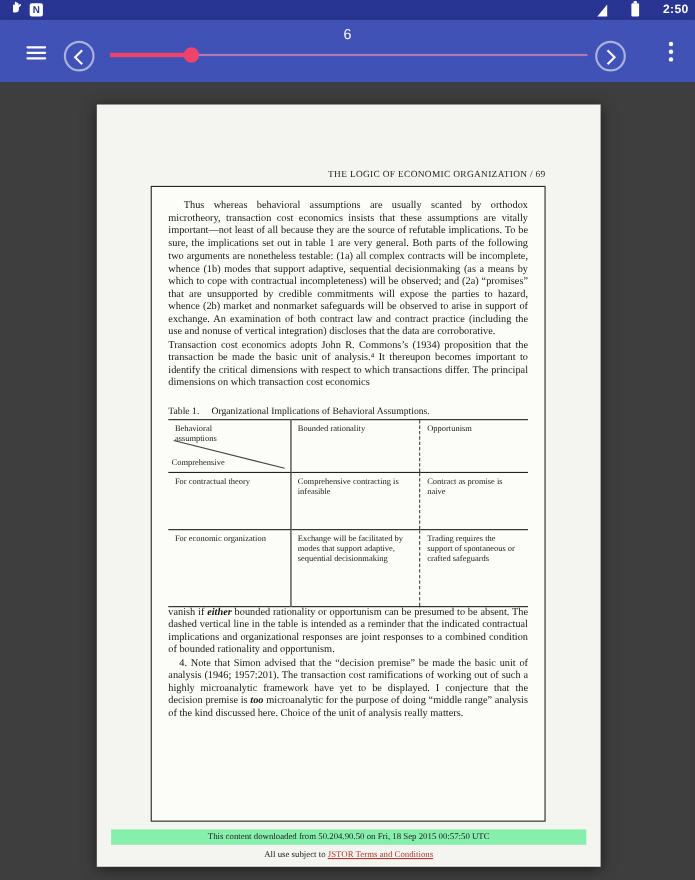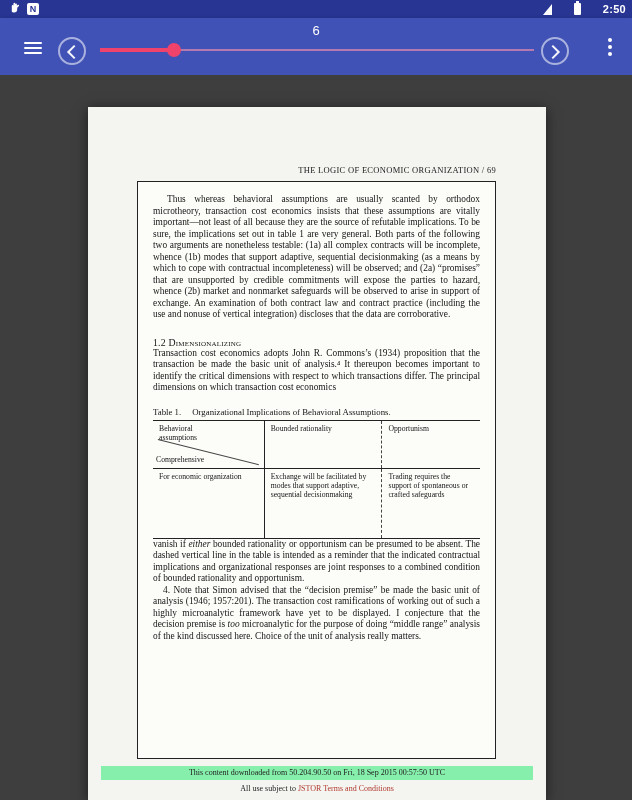--- a/index.html
+++ b/index.html
@@ -42,21 +42,21 @@
   .slider{position:absolute;left:100px;top:30px;width:434px;height:4px;cursor:pointer;}
   .slider .track{position:absolute;left:0;right:0;top:1px;height:2px;background:rgba(244,143,177,.65);}
   .slider .fill{position:absolute;left:0;top:0;height:4px;width:17%;background:#F0436C;}
   .slider .thumb{position:absolute;left:calc(17% - 7px);top:-5px;width:14px;height:14px;
     border-radius:50%;background:#F0436C;}
   .overflow{position:absolute;right:16px;top:20px;cursor:pointer;padding:0 4px;}
   .overflow div{width:4px;height:4px;border-radius:50%;background:#fff;margin-bottom:3px;}
   
   .viewport{position:absolute;top:75px;left:0;right:0;bottom:0;background:#3E3E3E;}
   .page{
-    position:absolute;left:88px;top:32px;width:458px;height:693px;
+    position:absolute;left:88px;top:20px;width:458px;height:693px;
     background:#F4F4F1;box-shadow:0 2px 12px rgba(0,0,0,.55);
     font-family:"Liberation Serif","DejaVu Serif",serif;color:#151515;
   }
   .running-head{position:absolute;top:58px;left:49px;width:359px;text-align:right;
     font-size:8.5px;letter-spacing:.3px;color:#222;}
   .scan{
     position:absolute;left:49px;top:74px;width:359px;height:578px;background:#FCFCF9;
     border:1px solid #222;box-sizing:border-box;padding:12px 15px 0;overflow:hidden;
   }
   .scan p{margin:0;font-size:9.4px;line-height:11.5px;text-align:justify;}
@@ -76,25 +76,25 @@
   table.beh tbody tr.r2{height:70px;}
   .v-solid{border-left:1px solid #222;}
   .v-dash{border-left:1px dashed #444;}
   .diag-cell{position:relative;padding:0 !important;}
   .diag-top{position:absolute;top:3px;left:6px;width:62px;}
   .diag-bottom{position:absolute;bottom:3px;left:3px;}
   .diag-line{position:absolute;left:5px;top:18px;width:104px;height:1px;background:#444;
     transform:rotate(14deg);transform-origin:0 0;}
   .fn{margin:8px 0 0;font-size:7.5px;line-height:8.8px;text-align:justify;}
   .fn4{margin:3px 0 0;text-indent:10px;}
-  .ital{font-style:italic;}
+  .ital{font-style:italic;font-weight:bold;}
   .dl-banner{position:absolute;left:13px;right:13px;bottom:20px;background:#86efac;
     color:#222;font-size:8px;text-align:center;padding:2px 0 3px;}
   .terms-line{position:absolute;left:0;right:0;bottom:7px;text-align:center;font-size:8px;color:#222;}
-  .terms-link{color:#B03A2E;cursor:pointer;}
+  .terms-link{color:#B03A2E;text-decoration:underline;cursor:pointer;}
 </style>
 </head>
 <body>
 
 <div class="status-bar">
   <div class="status-left">
     <span>
       <svg width="13" height="13" viewBox="0 0 24 24">
           <path fill="#fff" d="M7 20V9a1.6 1.6 0 0 1 3.1-.5V4.6a1.6 1.6 0 0 1 3.2 0v1.2a1.6 1.6 0 0 1 3.1.5v2.5l1.7-1.7a1.5 1.5 0 0 1 2.1 2.1L17 12.5V15a6 6 0 0 1-6 6 5.6 5.6 0 0 1-4-1z"></path>
         </svg>
@@ -130,21 +130,20 @@
 </div>
 
 <div class="viewport">
   <div class="page">
 
     <div class="running-head">THE LOGIC OF ECONOMIC ORGANIZATION / 69</div>
 
     <div class="scan">
       <p class="p-indent">Thus whereas behavioral assumptions are usually scanted by orthodox microtheory, transaction cost economics insists that these assumptions are vitally important—not least of all because they are the source of refutable implications. To be sure, the implications set out in table 1 are very general. Both parts of the following two arguments are nonetheless testable: (1a) all complex contracts will be incomplete, whence (1b) modes that support adaptive, sequential decisionmaking (as a means by which to cope with contractual incompleteness) will be observed; and (2a) “promises” that are unsupported by credible commitments will expose the parties to hazard, whence (2b) market and nonmarket safeguards will be observed to arise in support of exchange. An examination of both contract law and contract practice (including the use and nonuse of vertical integration) discloses that the data are corroborative.</p>
 
-      <div class="sec-head">1.2 Dimensionalizing</div>
 
       <p class="para2">Transaction cost economics adopts John R. Commons’s (1934) proposition that the transaction be made the basic unit of analysis.⁴ It thereupon becomes important to identify the critical dimensions with respect to which transactions differ. The principal dimensions on which transaction cost economics</p>
 
       <div class="tbl-caption">
         <span>Table 1.</span><span class="cap-title">Organizational Implications of Behavioral Assumptions.</span>
       </div>
 
       <table class="beh">
         <colgroup>
             <col style="width:34%">
@@ -156,20 +155,25 @@
             <th class="diag-cell">
               <span class="diag-top">Behavioral assumptions</span>
               <span class="diag-line"></span>
               <span class="diag-bottom">Comprehensive</span>
             </th>
             <th class="v-solid">Bounded rationality</th>
             <th class="v-dash">Opportunism</th>
           </tr>
         </thead>
         <tbody>
+          <tr class="r1">
+            <td>For contractual theory</td>
+            <td class="v-solid">Comprehensive contracting is infeasible</td>
+            <td class="v-dash">Contract as promise is naive</td>
+          </tr>
           <tr class="r2">
             <td>For economic organization</td>
             <td class="v-solid">Exchange will be facilitated by modes that support adaptive, sequential decisionmaking</td>
             <td class="v-dash">Trading requires the support of spontaneous or crafted safeguards</td>
           </tr>
         </tbody>
       </table>
 
       <p class="fn"><span>vanish if </span><span class="ital">either</span><span> bounded rationality or opportunism can be presumed to be absent. The dashed vertical line in the table is intended as a reminder that the indicated contractual implications and organizational responses are joint responses to a combined condition of bounded rationality and opportunism.</span></p>
 

